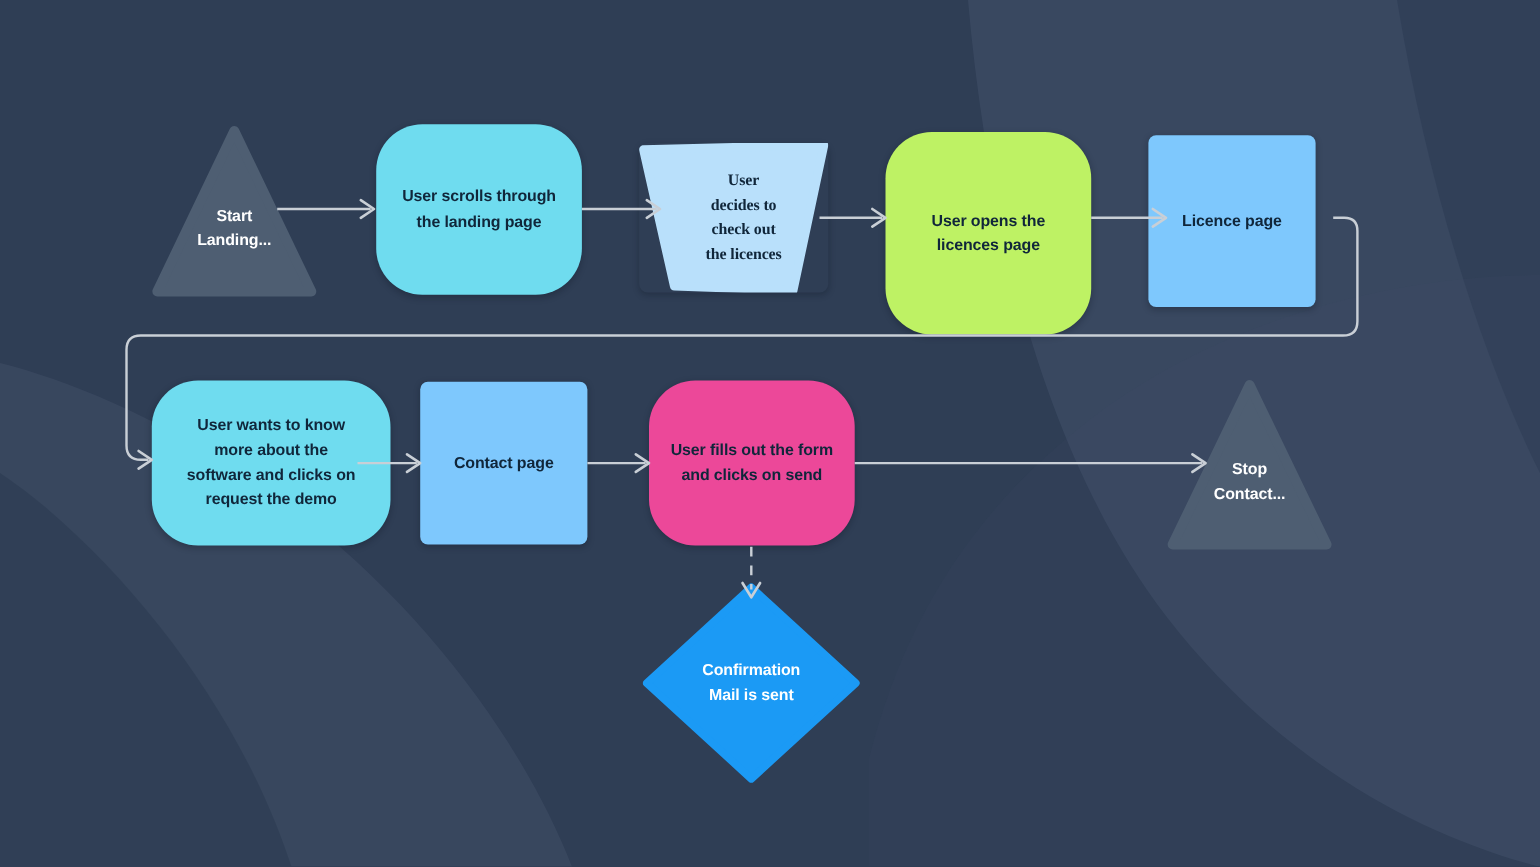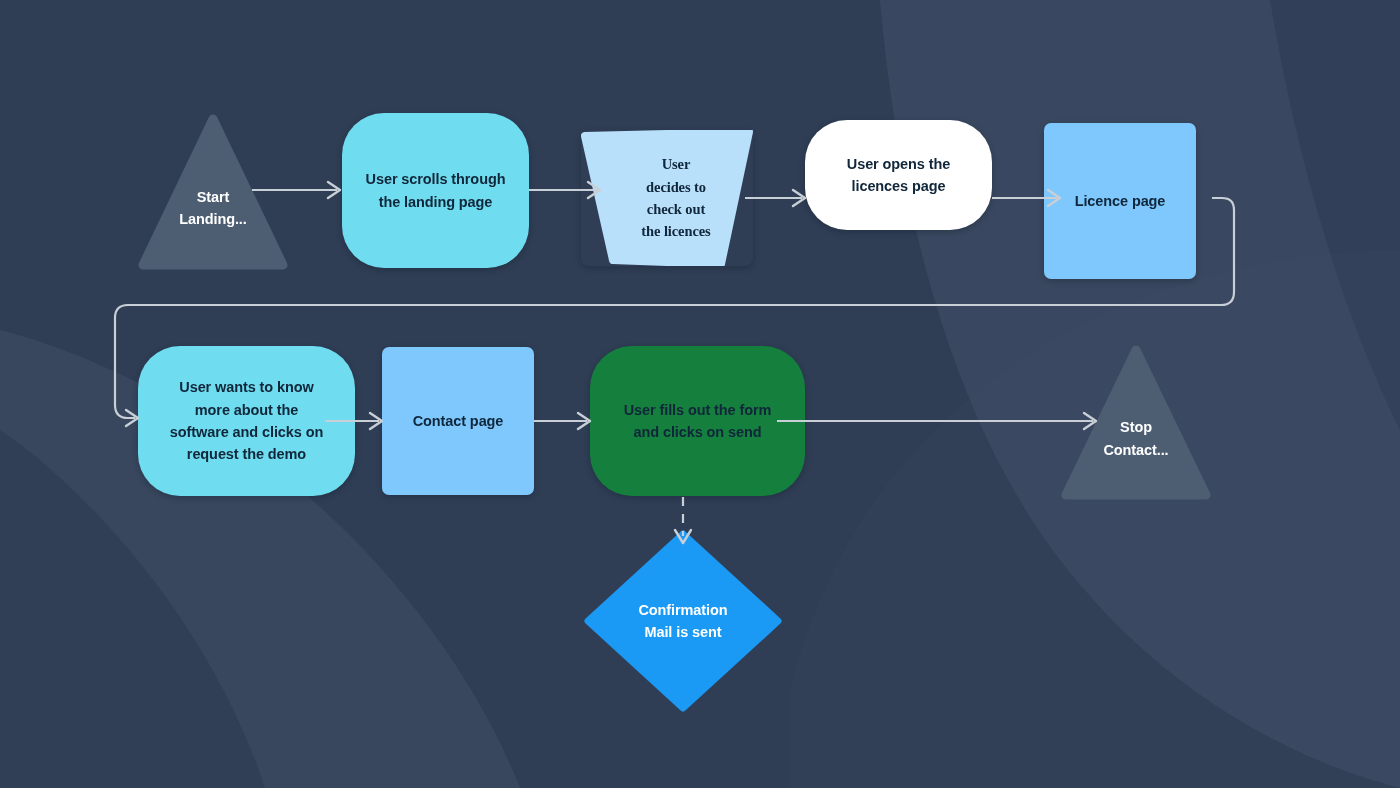--- a/index.html
+++ b/index.html
@@ -127,37 +127,37 @@
     </div>
     <div class="node n-para" style="left: 581px; top: 130px; width: 172px; height: 136px; color: rgb(16, 38, 58); font-family: Liberation Serif, serif;">
       <svg class="para-shape" viewBox="0 0 172 136" preserveAspectRatio="none">
         <path d="M 4 6 L 168 2 L 140 134 L 32 130 Z" fill="#b9e0fb" stroke="#b9e0fb" stroke-width="8" stroke-linejoin="round"></path>
       </svg>
       <span class="lbl">User
 decides to
 check out
 the licences</span>
     </div>
-    <div class="node n-rounded" style="left: 805px; top: 120px; width: 187px; height: 110px; color: rgb(16, 38, 58); background: #ffffff;">
+    <div class="node n-rounded" style="left: 805px; top: 120px; width: 187px; height: 184px; color: rgb(16, 38, 58); background: #bef264;">
       <span class="lbl">User opens the
 licences page</span>
     </div>
     <div class="node n-rect" style="left: 1044px; top: 123px; width: 152px; height: 156px; color: rgb(16, 38, 58); background: rgb(126, 200, 253);">
       <span class="lbl">Licence page</span>
     </div>
     <div class="node n-rounded" style="left: 138px; top: 346px; width: 217px; height: 150px; color: rgb(16, 38, 58); background: rgb(111, 220, 239);">
       <span class="lbl">User wants to know
 more about the
 software and clicks on
 request the demo</span>
     </div>
     <div class="node n-rect" style="left: 382px; top: 347px; width: 152px; height: 148px; color: rgb(16, 38, 58); background: rgb(126, 200, 253);">
       <span class="lbl">Contact page</span>
     </div>
-    <div class="node n-rounded" style="left: 590px; top: 346px; width: 215px; height: 150px; color: rgb(16, 38, 58); background: #15803d;">
+    <div class="node n-rounded" style="left: 590px; top: 346px; width: 187px; height: 150px; color: rgb(16, 38, 58); background: #ec4899;">
       <span class="lbl">User fills out the form
 and clicks on send</span>
     </div>
     <div class="node n-diamond" style="left: 584px; top: 530px; width: 198px; height: 182px; color: rgb(255, 255, 255);">
       <svg class="dia-shape" viewBox="0 0 198 182" preserveAspectRatio="none">
         <path d="M 99 4 L 194 91 L 99 178 L 4 91 Z" fill="#1b9af5" stroke="#1b9af5" stroke-width="7" stroke-linejoin="round"></path>
       </svg>
       <span class="lbl">Confirmation
 Mail is sent</span>
     </div>

